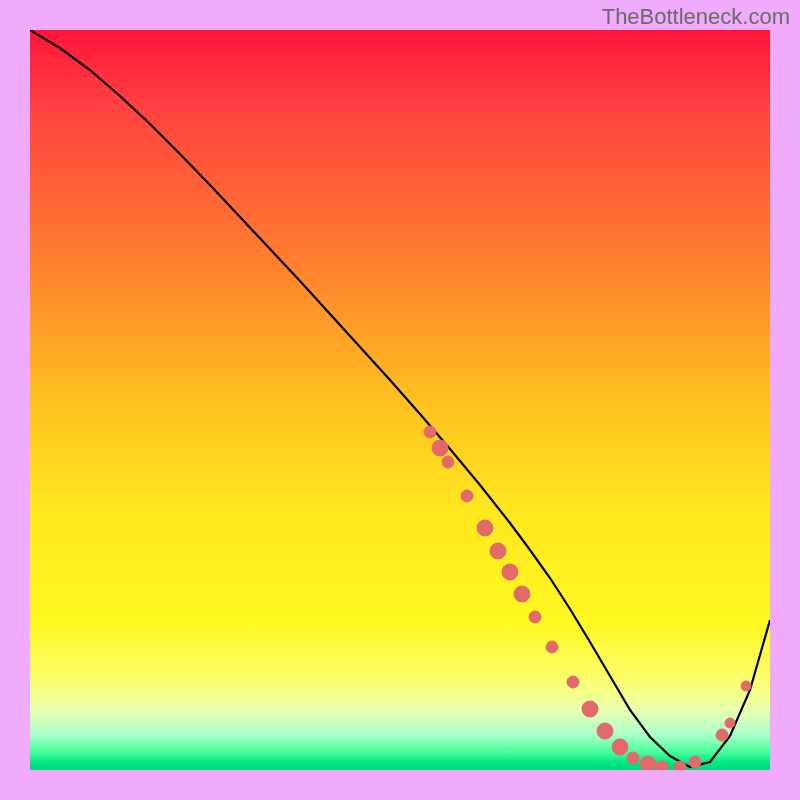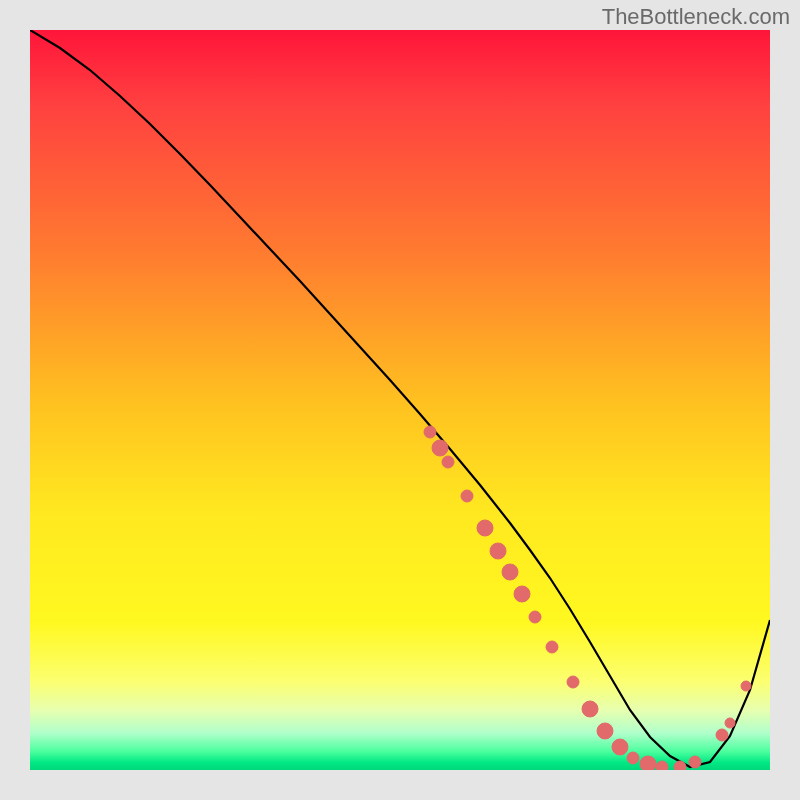--- a/index.html
+++ b/index.html
@@ -9,21 +9,21 @@
     height: 800px;
     background: #000;
     overflow: hidden;
   }
   .frame {
     position: absolute;
     left: 0;
     top: 0;
     width: 800px;
     height: 800px;
-    background: #e5e5e5;
+    background: #f0abfc;
   }
   .plot-area {
     position: absolute;
     left: 30px;
     top: 30px;
     width: 740px;
     height: 740px;
     background: linear-gradient(to bottom,
       #ff153a 0%,
       #ff4040 10%,

